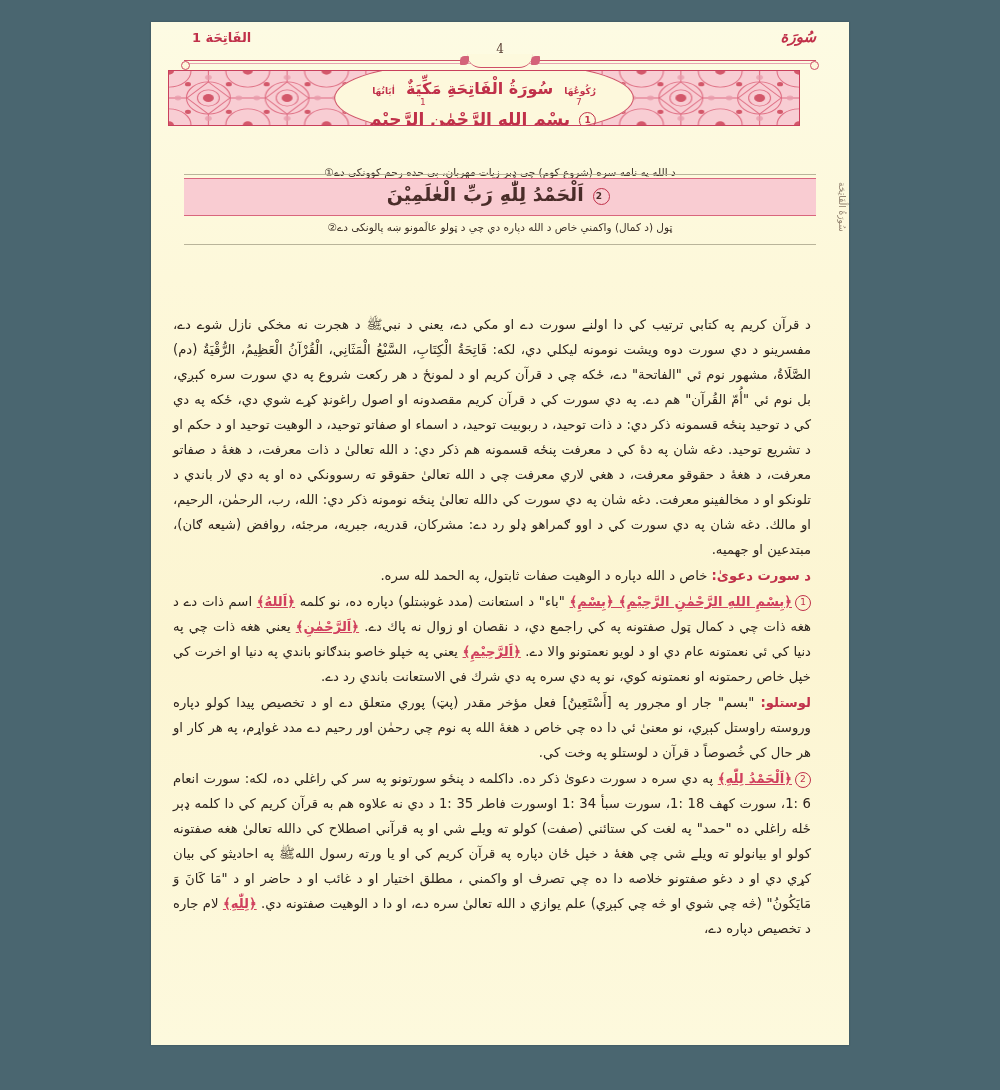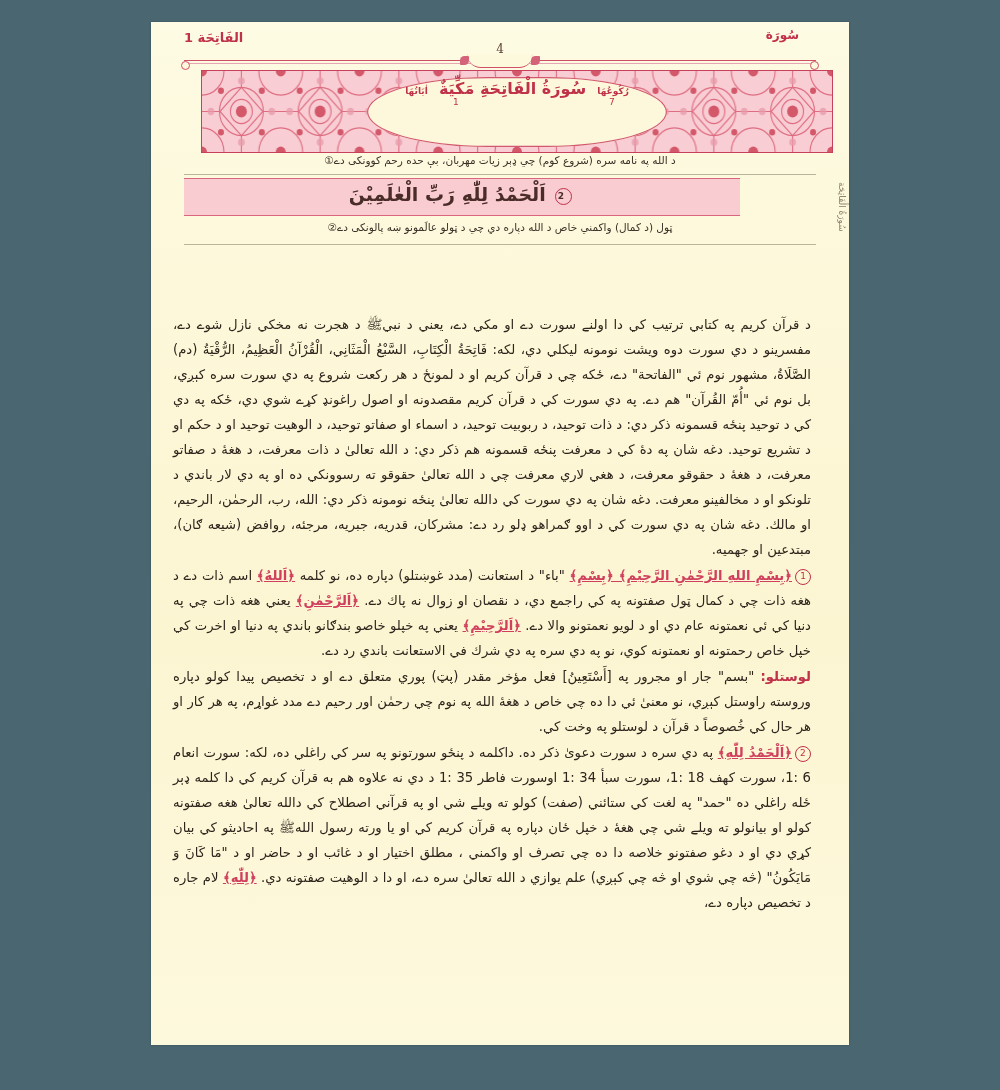--- a/index.html
+++ b/index.html
@@ -12,39 +12,39 @@
   .page{
     position:absolute;left:151px;top:22px;width:698px;height:1023px;
     background:#fdf7d8;
     background-image:
       linear-gradient(to bottom,#fdfbe3 0%,#fdf8da 25%,#fcf5d2 60%,#fdf9dd 100%);
     box-shadow:0 0 2px rgba(0,0,0,.25);
     overflow:hidden;
   }
   
   .runhead{position:absolute;left:33px;top:8px;width:632px;height:36px;}
-  .rh-left{position:absolute;left:0;top:0;color:#c0314a;font-size:13px;font-weight:bold;
+  .rh-left{position:absolute;left:8px;top:0;color:#c0314a;font-size:13px;font-weight:bold;
            font-family:"DejaVu Sans","Liberation Sans",sans-serif;direction:rtl;letter-spacing:-.3px;}
-  .rh-right{position:absolute;right:17px;top:-2px;color:#c0314a;font-size:12px;font-weight:bold;direction:rtl;}
+  .rh-right{position:absolute;right:0;top:-2px;color:#c0314a;font-size:15px;font-weight:bold;direction:rtl;font-style:italic;}
   .rh-rule{position:absolute;left:0;right:0;top:30px;height:1.4px;background:#cf4f67;}
   .rh-rule2{position:absolute;left:0;right:0;top:33.4px;height:.7px;background:#e7a4b2;}
   .pagenum{position:absolute;left:50%;top:12px;transform:translateX(-50%);
            font-size:12px;color:#5d4237;font-family:"DejaVu Serif",serif;z-index:3;}
   .arc{position:absolute;left:50%;top:24px;transform:translateX(-50%);
        width:66px;height:13px;border-bottom:1.4px solid #cf4f67;
        border-radius:0 0 40px 40px;background:#fdf9dd;}
   .rosette{position:absolute;top:26px;width:9px;height:9px;background:#d4637a;
            border-radius:50% 10% 50% 10%;}
   .rosette.l{left:calc(50% - 40px);} .rosette.r{left:calc(50% + 31px);}
   .rh-tip{position:absolute;top:31px;width:7px;height:7px;border-radius:50%;
           border:1.3px solid #cf4f67;background:#fdf9dd;}
   .rh-tip.l{left:-3px;} .rh-tip.r{right:-3px;}
 
   
-  .band{position:absolute;left:50px;top:48px;width:632px;height:83px;
+  .band{position:absolute;left:17px;top:48px;width:632px;height:56px;
         border:1.4px solid #c9405c;box-sizing:border-box;overflow:hidden;
         background:#f8cdd3;}
   .band .motif{position:absolute;width:100%;height:100%;opacity:.95;}
   .cartouche{position:absolute;left:50%;top:50%;transform:translate(-50%,-50%);
              width:300px;height:70px;background:#fdf8dc;
              border-radius:48% 48% 48% 48%/60% 60% 60% 60%;
              box-shadow:0 0 0 1.2px #d2586f inset;}
   .suraline{position:absolute;left:50%;transform:translateX(-50%);
             direction:rtl;color:#c0314a;white-space:nowrap;text-align:center;}
   .suraline.t1{top:8px;font-size:16px;font-weight:bold;letter-spacing:.4px;}
@@ -53,21 +53,21 @@
             border-radius:50%;font-size:9px;line-height:14px;text-align:center;
             vertical-align:2px;margin:0 3px;}
   .smallnum{position:absolute;font-size:9px;color:#c0314a;}
 
   
   .transline{position:absolute;direction:rtl;text-align:center;color:#3b2f26;
              font-size:10.5px;white-space:nowrap;left:50%;transform:translateX(-50%);}
   .rule-thin{position:absolute;left:33px;width:632px;height:1px;background:#b9b49a;}
 
   
-  .versebar{position:absolute;left:33px;width:556px;height:38px;background:#f9ccd2;
+  .versebar{position:absolute;left:33px;width:632px;height:38px;background:#f9ccd2;
             border-top:1.1px solid #d9667d;border-bottom:1.1px solid #d9667d;box-sizing:border-box;}
   .versebar .txt{position:absolute;left:0;right:0;top:4px;text-align:center;direction:rtl;
                  color:#4a2d29;font-size:19px;font-weight:bold;letter-spacing:6px;}
 
   
   .badge{position:absolute;left:50%;transform:translateX(-50%);
          background:#e21b5a;color:#fff;font-size:13px;font-weight:bold;direction:rtl;
          padding:5px 26px;border-radius:7px 22px 7px 22px;white-space:nowrap;
          box-shadow:0 1px 0 rgba(0,0,0,.15);}
 
@@ -141,39 +141,46 @@
       <rect width="632" height="74" fill="url(#arab)"></rect>
     </svg>
     <div class="cartouche"></div>
     <div class="suraline t1">
       <span style="font-size:9px;">رُكُوعُهَا</span>
       &nbsp;<span>سُورَةُ الْفَاتِحَةِ مَكِّيَةٌ</span>&nbsp;
       <span style="font-size:9px;">اٰیَاتُهَا</span>
     </div>
     <div class="smallnum" style="left:calc(50% + 92px);top:26px;">7</div>
     <div class="smallnum" style="left:calc(50% - 64px);top:26px;">1</div>
+    <div class="suraline t2">
+      <span class="ayahcirc">1</span>
+      <span>بِسْمِ اللهِ الرَّحْمٰنِ الرَّحِيْمِ</span>
+    </div>
   </div>
 
-  <div class="transline" style="top:132px;">د الله په نامه سره (شروع كوم) چي ډېر زيات مهربان، بې حده رحم كوونكى دے①</div>
+  <div class="transline" style="top:144px;">د الله په نامه سره (شروع كوم) چي ډېر زيات مهربان، بې حده رحم كوونكى دے①</div>
   <div class="rule-thin" style="top:152px;"></div>
 
   <div class="versebar" style="top:156px;">
     <div class="txt">
       <span class="ayahcirc">2</span>
       <span>اَلْحَمْدُ لِلّٰهِ رَبِّ الْعٰلَمِيْنَ</span>
     </div>
   </div>
   <div class="transline" style="top:199px;">ټول (د كمال) واكمني خاص د الله دپاره دي چي د ټولو عالَمونو ښه پالونكى دے②</div>
   <div class="rule-thin" style="top:222px;"></div>
 
 
   <div class="body">
 
     <p>د قرآن كريم په كتابي ترتيب كي دا اولنے سورت دے او مكي دے، يعني د نبيﷺ د هجرت نه مخكي نازل شوے دے، مفسرينو د دي سورت دوه ويشت نومونه ليكلي دي، لكه: فَاتِحَةُ الْكِتَابِ، السَّبْعُ الْمَثَانِي، الْقُرْآنُ الْعَظِيمُ، الرُّقْيَةُ (دم) الصَّلَاةُ، مشهور نوم ئي "الفاتحة" دے، ځكه چي د قرآن كريم او د لمونځ د هر ركعت شروع په دي سورت سره كېږي، بل نوم ئي "أُمّ القُرآن" هم دے. په دي سورت كي د قرآن كريم مقصدونه او اصول راغونډ كړے شوي دي، ځكه په دي كي د توحيد پنځه قسمونه ذكر دي: د ذات توحيد، د ربوبيت توحيد، د اسماء او صفاتو توحيد، د الوهيت توحيد او د حكم او د تشريع توحيد. دغه شان په دۀ كي د معرفت پنځه قسمونه هم ذكر دي: د الله تعالىٰ د ذات معرفت، د هغۀ د صفاتو معرفت، د هغۀ د حقوقو معرفت، د هغي لاري معرفت چي د الله تعالىٰ حقوقو ته رسوونكي ده او په دي لار باندي د تلونكو او د مخالفينو معرفت. دغه شان په دي سورت كي دالله تعالىٰ پنځه نومونه ذكر دي: الله، رب، الرحمٰن، الرحيم، او مالك. دغه شان په دي سورت كي د اوو ګمراهو ډلو رد دے: مشركان، قدريه، جبريه، مرجئه، روافض (شيعه ګان)، مبتدعين او جهميه.</p>
 
+    <p>
+      <span class="hl">د سورت دعوىٰ:</span><span> خاص د الله دپاره د الوهيت صفات ثابتول، په الحمد لله سره.</span>
+    </p>
 
 
     <p>
       <span class="marker">1</span><span class="qr">﴿بِسْمِ اللهِ الرَّحْمٰنِ الرَّحِيْمِ﴾ ﴿بِسْمِ﴾</span><span> "باء" د استعانت (مدد غوښتلو) دپاره ده، نو كلمه </span><span class="qr">﴿اَللهُ﴾</span><span> اسم ذات دے د هغه ذات چي د كمال ټول صفتونه په كي راجمع دي، د نقصان او زوال نه پاك دے. </span><span class="qr">﴿اَلرَّحْمٰنِ﴾</span><span> يعني هغه ذات چي په دنيا كي ئي نعمتونه عام دي او د لويو نعمتونو والا دے. </span><span class="qr">﴿اَلرَّحِيْمِ﴾</span><span> يعني په خپلو خاصو بندګانو باندي په دنيا او اخرت كي خپل خاص رحمتونه او نعمتونه كوي، نو په دي سره په دي شرك في الاستعانت باندي رد دے.</span>
     </p>
 
     <p>
       <span class="hl">لوستلو:</span><span> "بسم" جار او مجرور په [أَسْتَعِينُ] فعل مؤخر مقدر (پټ) پوري متعلق دے او د تخصيص پيدا كولو دپاره وروسته راوستل كېږي، نو معنىٰ ئي دا ده چي خاص د هغۀ الله په نوم چي رحمٰن اور رحيم دے مدد غواړم، په هر كار او هر حال كي خُصوصاً د قرآن د لوستلو په وخت كي.</span>
     </p>
 

